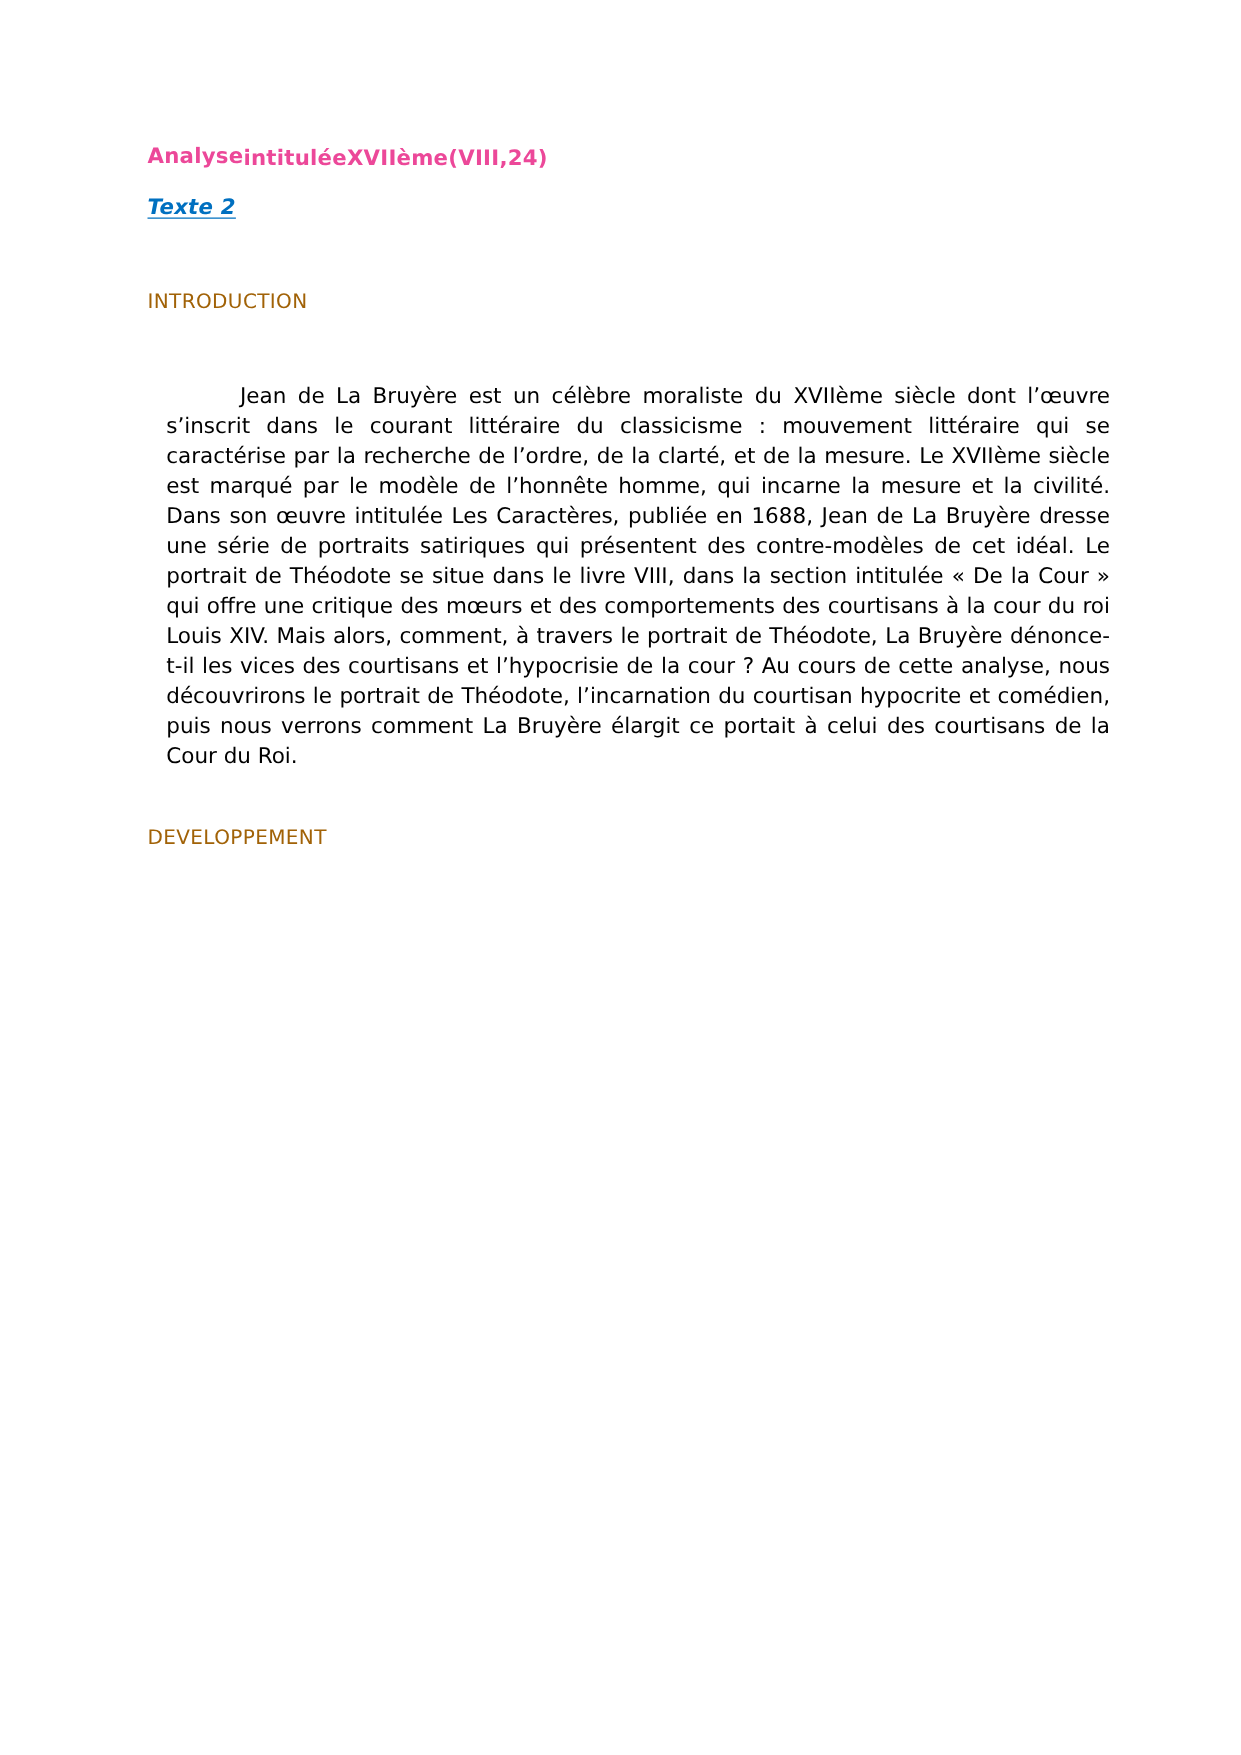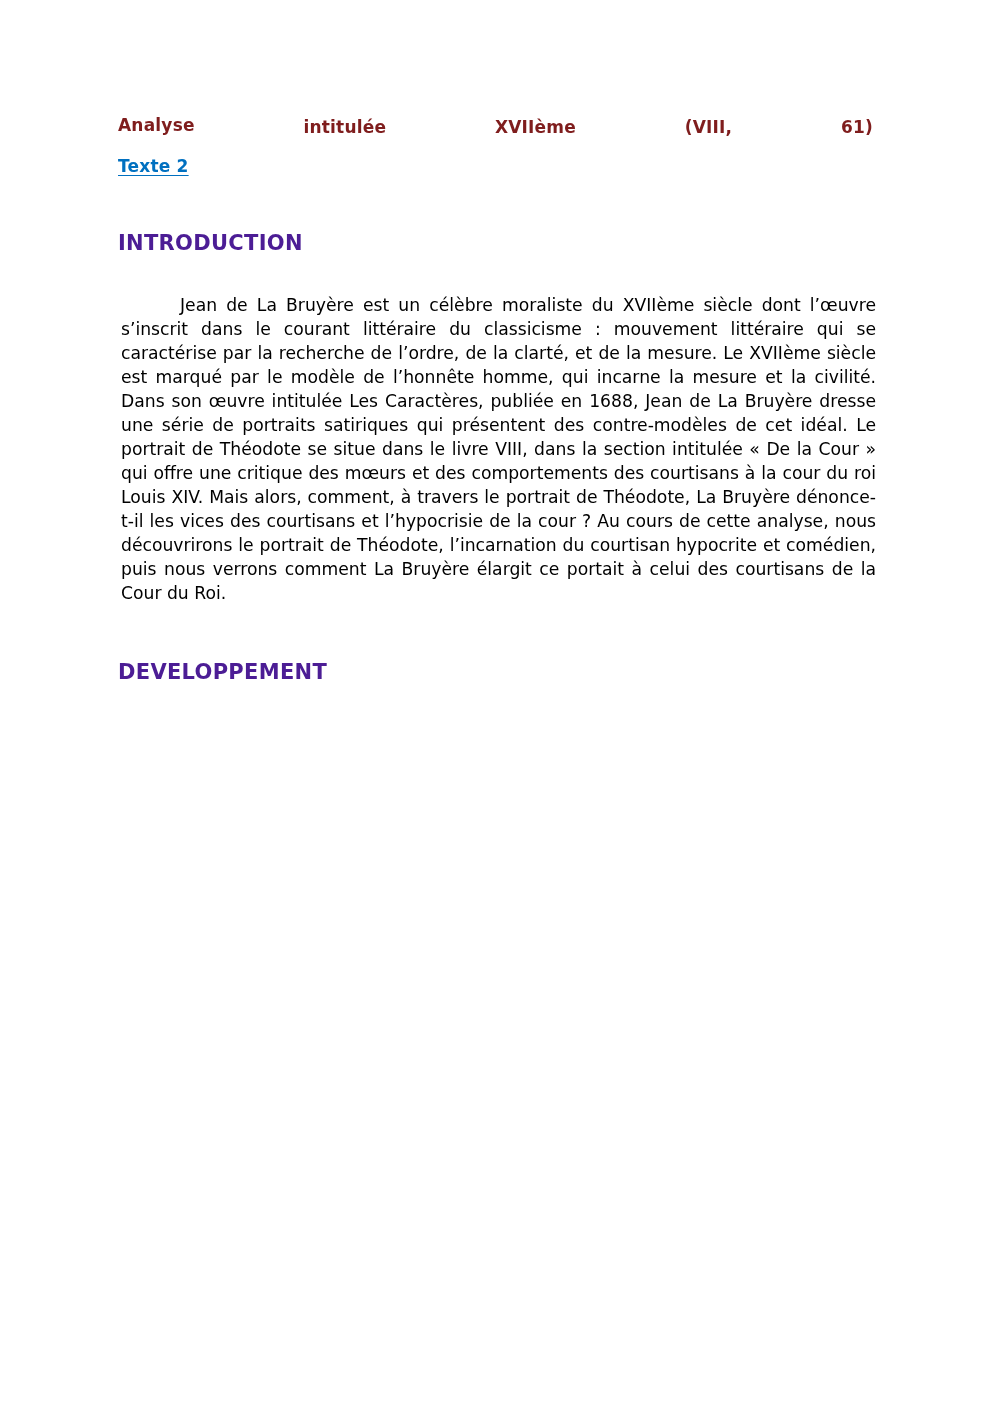--- a/index.html
+++ b/index.html
@@ -20,75 +20,76 @@
       left: 118px;
       top: 0;
       width: 755px;
     }
     .title-line {
       position: absolute;
       top: 117px;
       left: 0;
       width: 755px;
       display: flex;
-      justify-content: space-between;
+      justify-content: flex-start;
       font-weight: bold;
       font-size: 17px;
-      color: #7f1d1d;
+      color: #ec4899;
       letter-spacing: 0.2px;
     }
     .title-line span {
       display: inline-block;
     }
     .title-line .w0 { margin-top: -2px; }
     .subtitle {
       position: absolute;
       top: 156px;
       left: 0;
       font-weight: bold;
       font-size: 17px;
       color: #0070c0;
       text-decoration: underline;
       text-underline-offset: 3px;
       letter-spacing: 0.2px;
+      font-style: italic;
     }
     .heading {
       position: absolute;
       left: 0;
-      font-weight: bold;
-      font-size: 21px;
-      color: #4c1d95;
+      font-weight: normal;
+      font-size: 16px;
+      color: #a16207;
       letter-spacing: 0.3px;
     }
     .heading.intro { top: 231px; }
     .heading.dev { top: 660px; }
     .paragraph {
       position: absolute;
       top: 290px;
       left: 0;
       width: 755px;
       font-size: 17.2px;
       line-height: 24px;
       text-align: justify;
       text-indent: 59px;
       color: #000000;
-      margin: 3px;
+      margin: 15px;
     }
   </style>
 </head>
 <body>
 
 <div class="page">
 
   <div class="title-line">
     <span class="w0">Analyse</span>
     <span>intitulée</span>
     <span>XVIIème</span>
     <span>(VIII,</span>
-    <span>61)</span>
+    <span>24)</span>
   </div>
 
   <div class="subtitle">Texte 2</div>
 
   <div class="heading intro">INTRODUCTION</div>
 
   <p class="paragraph">Jean de La Bruyère est un célèbre moraliste du XVIIème siècle dont l’œuvre s’inscrit dans le courant littéraire du classicisme : mouvement littéraire qui se caractérise par la recherche de l’ordre, de la clarté, et de la mesure. Le XVIIème siècle est marqué par le modèle de l’honnête homme, qui incarne la mesure et la civilité. Dans son œuvre intitulée Les Caractères, publiée en 1688, Jean de La Bruyère dresse une série de portraits satiriques qui présentent des contre-modèles de cet idéal. Le portrait de Théodote se situe dans le livre VIII, dans la section intitulée « De la Cour » qui offre une critique des mœurs et des comportements des courtisans à la cour du roi Louis XIV. Mais alors, comment, à travers le portrait de Théodote, La Bruyère dénonce-t-il les vices des courtisans et l’hypocrisie de la cour ? Au cours de cette analyse, nous découvrirons le portrait de Théodote, l’incarnation du courtisan hypocrite et comédien, puis nous verrons comment La Bruyère élargit ce portait à celui des courtisans de la Cour du Roi.</p>
 
   <div class="heading dev">DEVELOPPEMENT</div>
 

